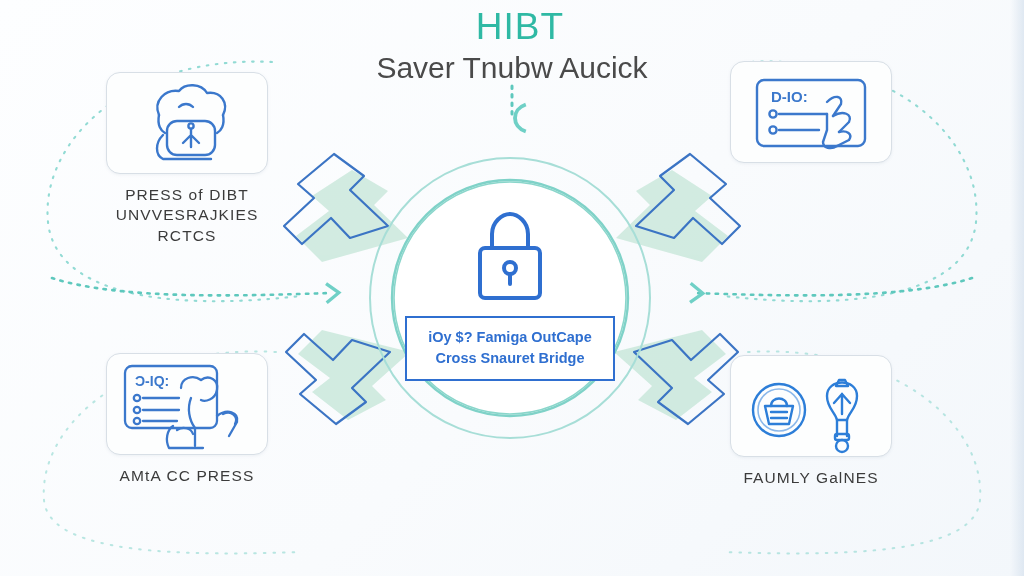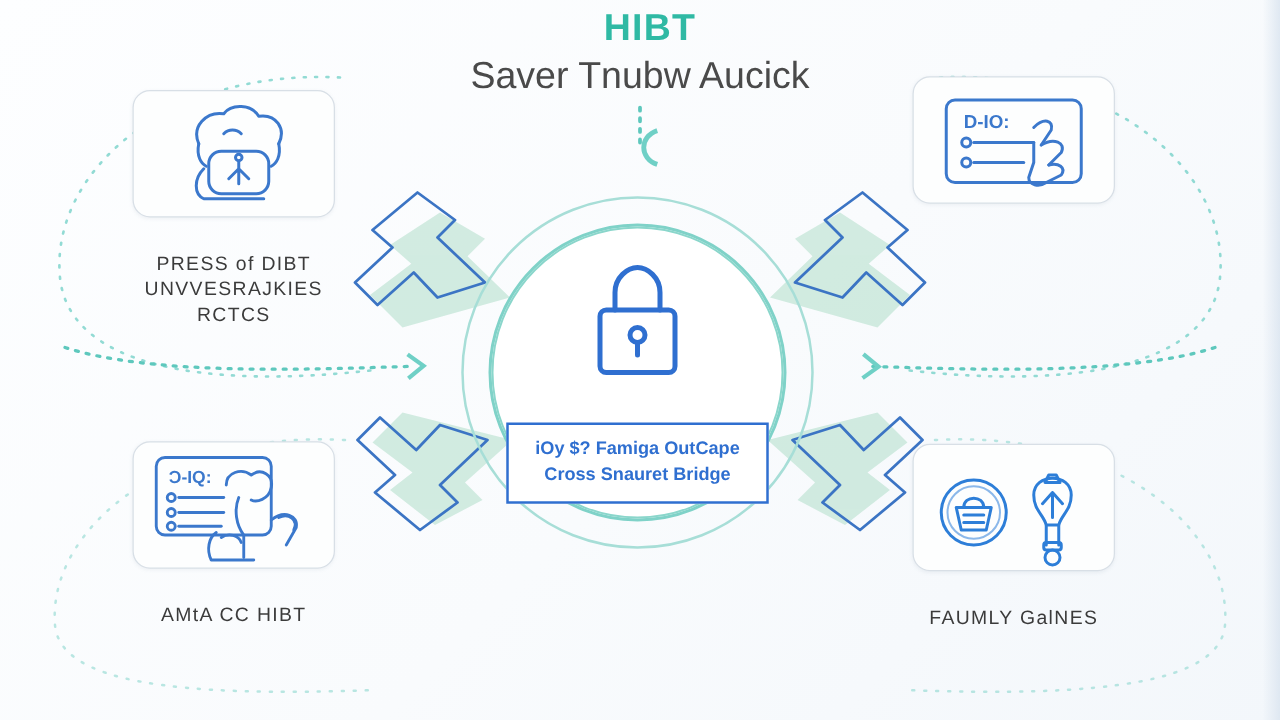--- a/index.html
+++ b/index.html
@@ -33,22 +33,22 @@
 
   
   .title-block {
     position: absolute;
     left: 0; right: 0;
     top: 6px;
     text-align: center;
     z-index: 6;
   }
   .title-main {
-    font-size: 30px;
-    font-weight: bold;
+    font-size: 37px;
+    font-weight: normal;
     letter-spacing: 1px;
     color: #2fb9a4;
     line-height: 1.12;
     padding-left: 16px;
   }
   .title-sub {
     font-size: 30px;
     font-weight: normal;
     color: #4a4a4a;
     line-height: 1.25;
@@ -68,21 +68,21 @@
     margin: 0 auto;
     border: 1px solid #d8dfe6;
     border-radius: 14px;
     background: #fdfefe;
     box-shadow: 0 1px 3px rgba(120,140,160,0.10);
     position: relative;
     overflow: hidden;
   }
   .node-card svg { display: block; }
   .node-label {
-    margin-top: 28px;
+    margin-top: 11px;
     font-size: 15.5px;
     letter-spacing: 1.1px;
     color: #3b3b3b;
     line-height: 1.32;
     white-space: pre-line;
   }
   #node-tl { left: 92px;  top: 72px; }
   #node-tr { left: 716px; top: 61px; }
   #node-bl { left: 92px;  top: 353px; }
   #node-br { left: 716px; top: 355px; }
@@ -92,21 +92,20 @@
     position: absolute;
     left: 370px;
     top: 178px;
     width: 280px;
     height: 250px;
     z-index: 4;
     display: flex;
     flex-direction: column;
     align-items: center;
     justify-content: flex-start;
-    gap: 21px;
   }
   .hub-lock { margin-top: 30px; }
   .hub-box {
     margin-top: 8px;
     border: 2px solid #2f6fd0;
     background: #ffffff;
     padding: 9px 14px 10px;
     text-align: center;
     min-width: 178px;
   }
@@ -240,21 +239,21 @@
             <path d="M36 67 L70 67"></path>
           <path d="M74 34 C74 24 86 20 94 26 C102 20 112 26 110 36 C108 46 98 48 94 46"></path>
           <path d="M84 44 C80 54 82 66 88 74 L88 92"></path>
           <path d="M66 72 C60 76 58 86 62 94 L96 94"></path>
           <path d="M70 76 C76 72 84 74 86 80"></path>
           <path d="M110 62 C120 54 132 58 130 68 L122 82"></path>
           <path d="M116 60 C124 56 132 62 128 70"></path>
         </g>
       </svg>
     </div>
-    <div class="node-label">AMtA CC HIBT</div>
+    <div class="node-label">AMtA CC PRESS</div>
   </div>
 
   <div class="node" id="node-br">
     <div class="node-card">
       <svg width="160" height="100" viewBox="0 0 160 100">
         <g fill="none" stroke="#2d7ed8" stroke-width="2.4" stroke-linecap="round" stroke-linejoin="round">
           <circle cx="48" cy="54" r="26"></circle>
           <circle cx="48" cy="54" r="21" stroke-width="1.6" opacity="0.55"></circle>
           <path d="M34 50 L62 50 L58 68 L38 68 Z"></path>
           <path d="M40 50 C40 40 56 40 56 50"></path>

